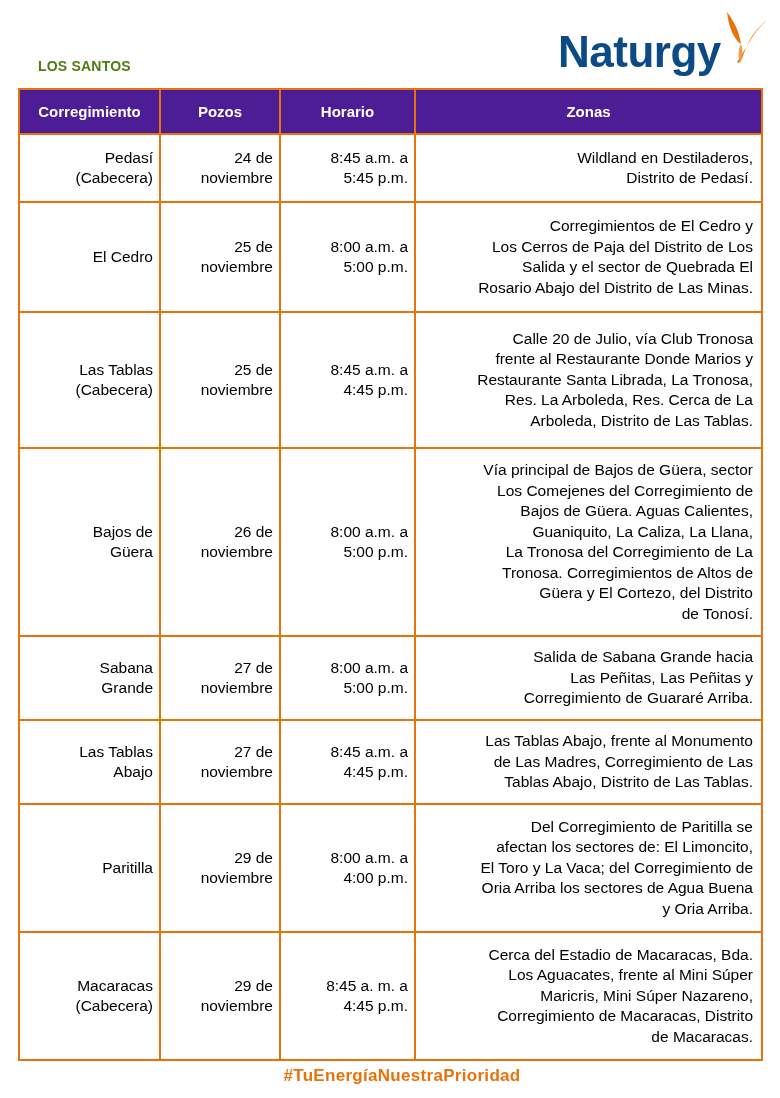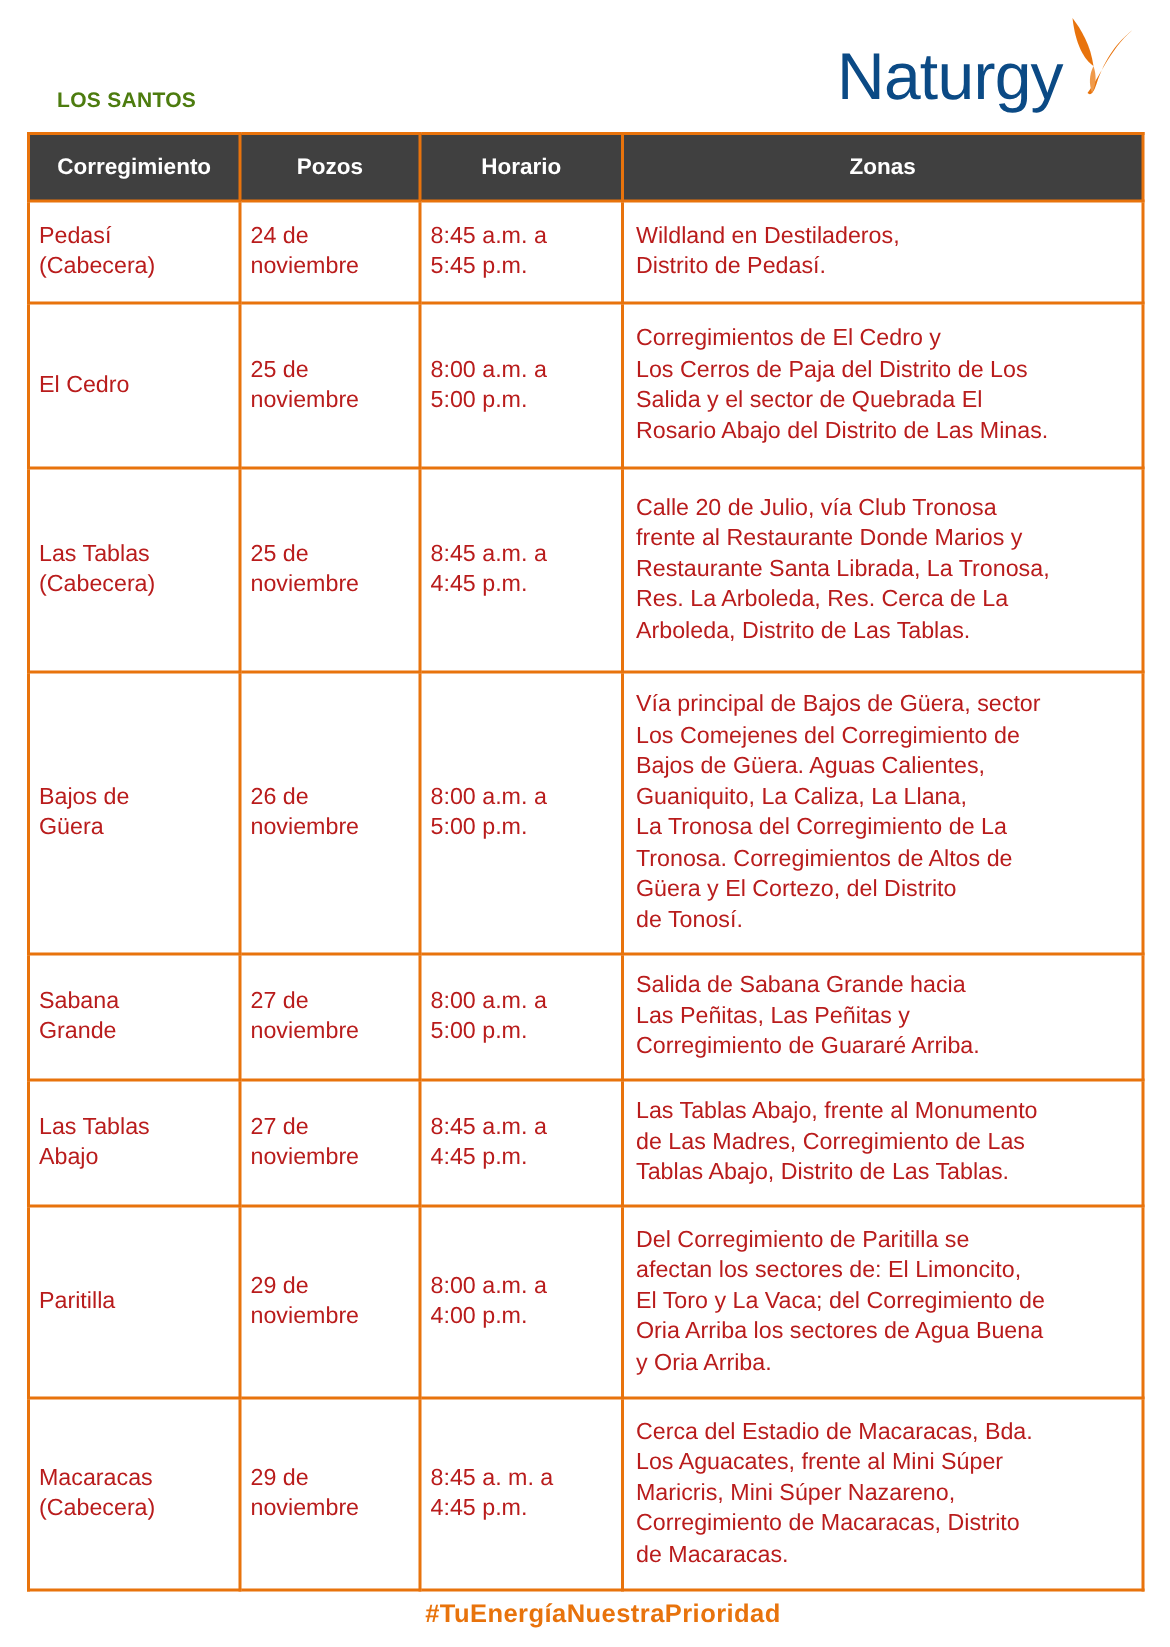--- a/index.html
+++ b/index.html
@@ -1,28 +1,28 @@
 <!DOCTYPE html>
 <html><head>
 <meta charset="utf-8">
 <style>
   html, body { margin: 0; padding: 0; background: #ffffff; }
   body { width: 780px; height: 1098px; position: relative; overflow: hidden;
          font-family: "Liberation Sans", "DejaVu Sans", sans-serif; color: #1d3461; }
   .region-title { position: absolute; left: 38px; top: 58px; font-size: 14px; font-weight: bold;
                   color: #4d7c0f; letter-spacing: 0.2px; }
   .logo { position: absolute; left: 558px; top: 14px; height: 60px; display: flex; align-items: flex-end; }
-  .logo-text { font-size: 44px; font-weight: normal; color: #0b4a85; letter-spacing: -0.5px; line-height: 1; }
+  .logo-text { font-size: 44px; font-weight: bold; color: #0b4a85; letter-spacing: -0.5px; line-height: 1; }
   .logo-mark { width: 46px; height: 56px; margin-left: 2px; margin-bottom: 8px; }
   table.schedule { position: absolute; left: 18px; top: 88px; width: 743px; border-collapse: collapse;
                    table-layout: fixed; }
-  table.schedule th { background: #404040; color: #ffffff; font-weight: bold; font-size: 15px;
+  table.schedule th { background: #4c1d95; color: #ffffff; font-weight: bold; font-size: 15px;
                       height: 43px; padding: 0; border: 2px solid #e8730c; text-align: center; }
-  table.schedule td { border: 2px solid #e8730c; text-align: left; vertical-align: middle;
-                      font-size: 15.5px; line-height: 20.5px; color: #b91c1c; padding: 0 6px; }
+  table.schedule td { border: 2px solid #e8730c; text-align: right; vertical-align: middle;
+                      font-size: 15.5px; line-height: 20.5px; color: #000000; padding: 0 6px; }
   table.schedule td.zona { padding: 0 8px; }
   .ln { display: block; }
   .hashtag { position: absolute; left: 12px; width: 780px; top: 1066px; text-align: center;
              font-size: 17px; font-weight: bold; color: #e8730c; letter-spacing: 0.3px; }
 </style>
 </head>
 <body>
 
 <div class="region-title">LOS SANTOS</div>
 

